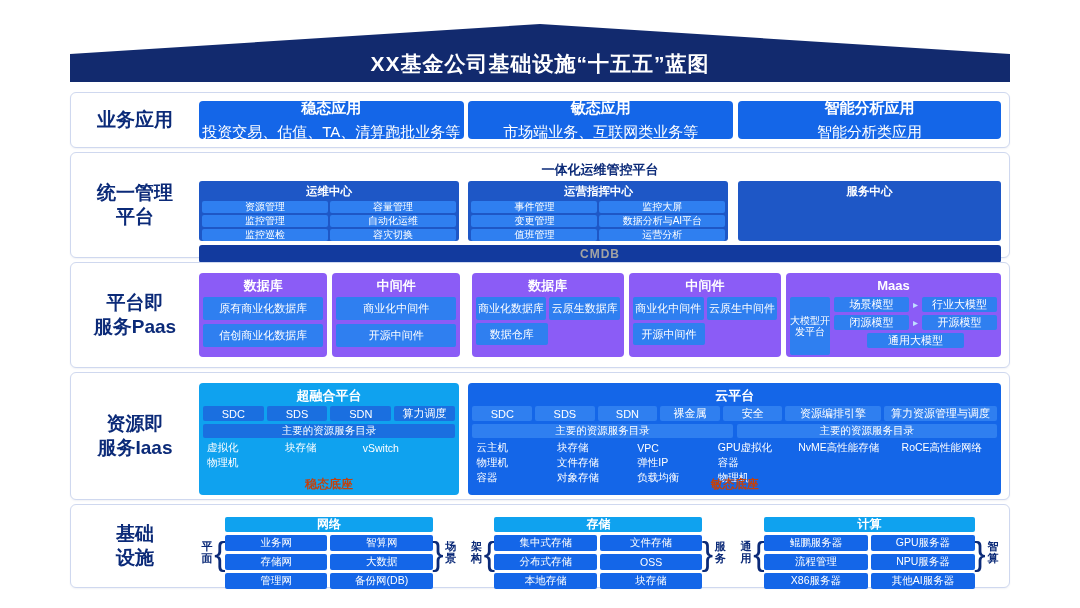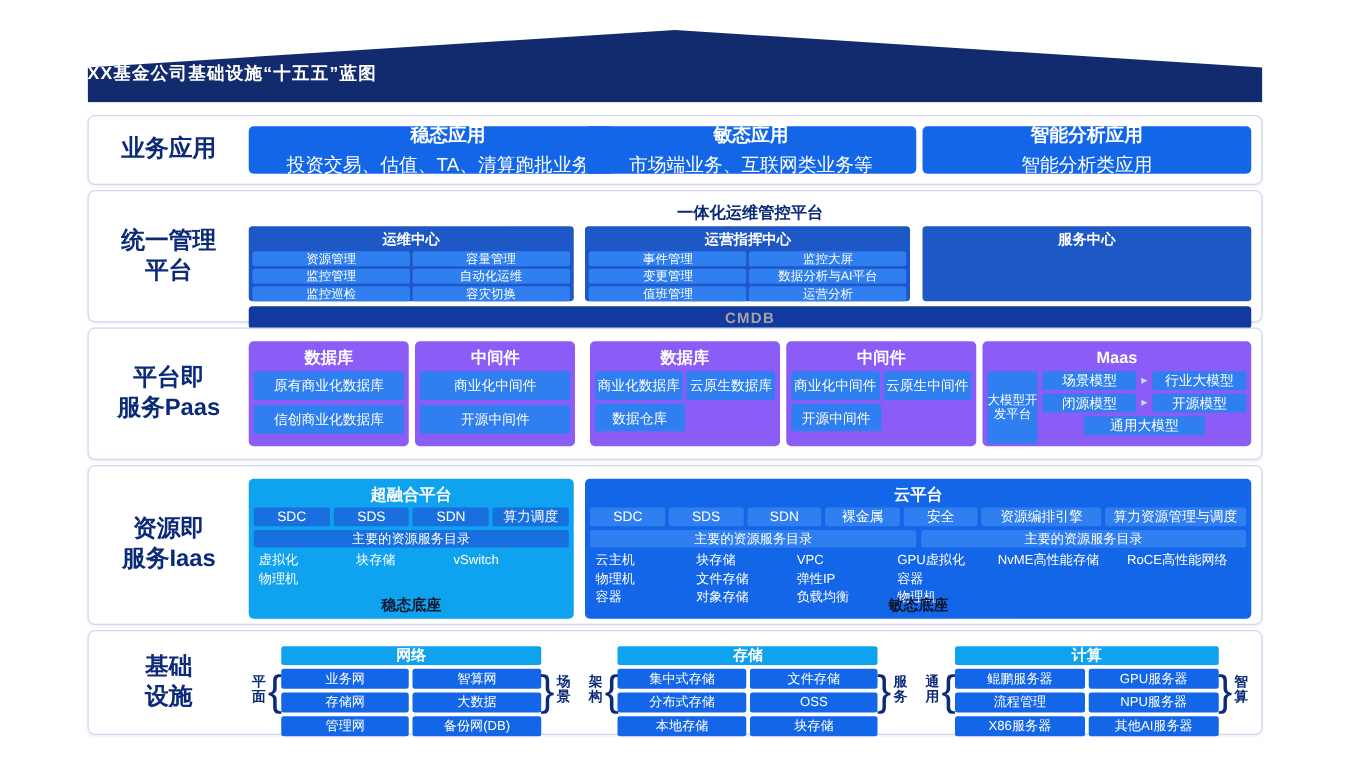--- a/index.html
+++ b/index.html
@@ -15,22 +15,22 @@
   
   .banner{
     position:absolute;left:70px;top:24px;width:940px;height:58px;
   }
   .banner-shape{
     position:absolute;inset:0;
     background:#122a6e;
     clip-path:polygon(0 30px, 470px 0, 940px 30px, 940px 58px, 0 58px);
   }
   .banner-title{
-    position:absolute;left:0;right:0;top:26px;text-align:left;
-    color:#ffffff;font-size:14px;font-weight:bold;letter-spacing:1px;
+    position:absolute;left:0;right:0;top:26px;text-align:center;
+    color:#ffffff;font-size:21px;font-weight:bold;letter-spacing:1px;
   }
 
   
   .row{
     position:absolute;left:70px;width:940px;
     border:1px solid #cfd8ef;border-radius:6px;background:#ffffff;
     box-sizing:border-box;
     box-shadow:0 1px 2px rgba(20,40,100,.06);
   }
   .row-label{
@@ -114,21 +114,21 @@
   .iaas-box.cloud .iaas-tags .cell{background:#2f7ff0;}
   .cat-bar{
     margin-top:3px;height:14px;background:#1a6fe0;color:#fff;font-size:10.5px;
     border-radius:2px;display:flex;align-items:center;justify-content:center;
   }
   .iaas-box.cloud .cat-bar{background:#2f7ff0;}
   .svc-area{margin-top:3px;flex:1;display:flex;gap:4px;}
   .svc-col{flex:1;display:flex;flex-direction:column;gap:2px;}
   .svc-col .cell{height:13px;background:transparent;justify-content:flex-start;padding-left:4px;font-size:10.5px;}
   .base-label{
-    position:absolute;bottom:0;height:14px;color:#0f172a;font-size:12px;font-weight:bold;
+    position:absolute;bottom:0;height:14px;color:#c2410c;font-size:12px;font-weight:bold;
     display:flex;align-items:center;justify-content:center;margin-top:36px;
   }
   .vswitch{flex:1.3;}
 
   
   #row5{top:504px;height:84px;}
   .inf-box{position:absolute;top:4px;height:72px;display:flex;align-items:stretch;}
   .side-lab{
     width:16px;color:#0b2a78;font-size:11px;font-weight:bold;
     display:flex;align-items:center;justify-content:center;text-align:center;line-height:1.05;
@@ -148,21 +148,21 @@
 <div class="page">
 
   <div class="banner">
     <div class="banner-shape"></div>
     <div class="banner-title">XX基金公司基础设施“十五五”蓝图</div>
   </div>
 
   <div class="row" id="row1">
     <div class="row-label">业务应用</div>
     <div class="row-body">
-      <div class="app-card" style="left:0;width:33%;padding-left:27px;">
+      <div class="app-card" style="left:0;width:33%;">
         <div class="t">稳态应用</div>
         <div class="s">投资交易、估值、TA、清算跑批业务等</div>
       </div>
       <div class="app-card" style="left:33.6%;width:33%;">
         <div class="t">敏态应用</div>
         <div class="s">市场端业务、互联网类业务等</div>
       </div>
       <div class="app-card" style="left:67.2%;width:32.8%;">
         <div class="t">智能分析应用</div>
         <div class="s">智能分析类应用</div>

